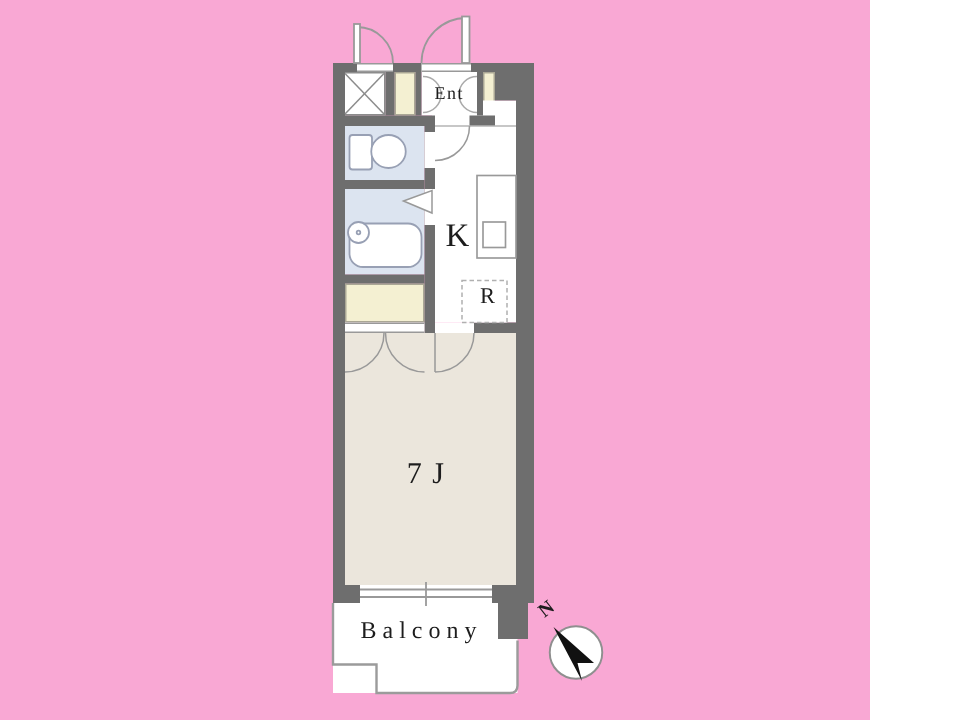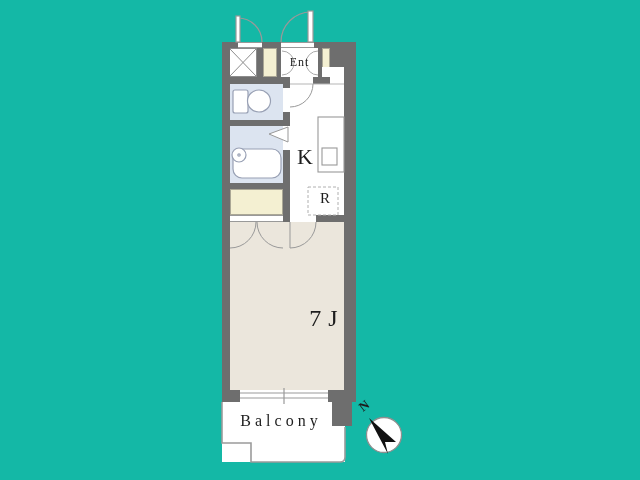--- a/index.html
+++ b/index.html
@@ -1,16 +1,16 @@
 <!DOCTYPE html>
 <html><head>
 <meta charset="utf-8">
 <style>
   html,body{margin:0;padding:0;background:#fff;}
-  .canvas{position:relative;width:640px;height:480px;background:#14b8a6;overflow:hidden;
+  .canvas{position:relative;width:580px;height:480px;background:#f9a8d4;overflow:hidden;
           font-family:"Liberation Serif","DejaVu Serif",serif;}
   .abs{position:absolute;box-sizing:border-box;}
   
   .f-xbox   {left:229px;top:48px;width:28px;height:29px;background:#fff;border:1px solid #8c8c8c;}
   .f-cream1 {left:263px;top:48px;width:14px;height:29px;background:#f4f0d2;border:1px solid #aaa795;}
   .f-ent    {left:281px;top:48px;width:37px;height:29px;background:#fff;}
   .f-cream2 {left:322px;top:48px;width:8px;height:29px;background:#f4f0d2;border:1px solid #aaa795;}
   .f-kitchen{left:288px;top:67px;width:56px;height:148px;background:#fff;}
   .f-toilet {left:230px;top:84px;width:53px;height:36px;background:#dce4f0;}
   .f-bath   {left:230px;top:126px;width:53px;height:57px;background:#dce4f0;}
@@ -45,21 +45,21 @@
   .g5{left:230px;top:215px;width:53px;height:7px;border-top:1px solid #999;border-bottom:1px solid #999;}
   .g6{left:290px;top:215px;width:26px;height:7px;}
   .g7{left:240px;top:390px;width:88px;height:12px;}
   
   .overlay{left:0;top:0;width:640px;height:480px;pointer-events:none;}
   
   .lbl{position:absolute;color:#1d1d1d;text-align:center;line-height:1;}
   .lbl-ent{left:281px;top:56px;width:37px;font-size:12px;letter-spacing:1px;}
   .lbl-k{left:288px;top:146px;width:34px;font-size:22px;}
   .lbl-r{left:310px;top:191px;width:30px;font-size:15px;}
-  .lbl-7j{left:230px;top:306px;width:114px;font-size:24px;letter-spacing:7px;margin-left:40px;}
+  .lbl-7j{left:230px;top:306px;width:114px;font-size:20px;letter-spacing:7px;}
   .lbl-balcony{left:226px;top:413px;width:110px;font-size:16px;letter-spacing:4px;}
   .lbl-n{left:356px;top:399px;width:16px;font-size:13px;font-weight:bold;transform:rotate(-38deg);}
 </style>
 </head>
 <body>
 
 <div class="canvas">
 
   <div class="abs f-xbox"></div>
   <div class="abs f-cream1"></div>

